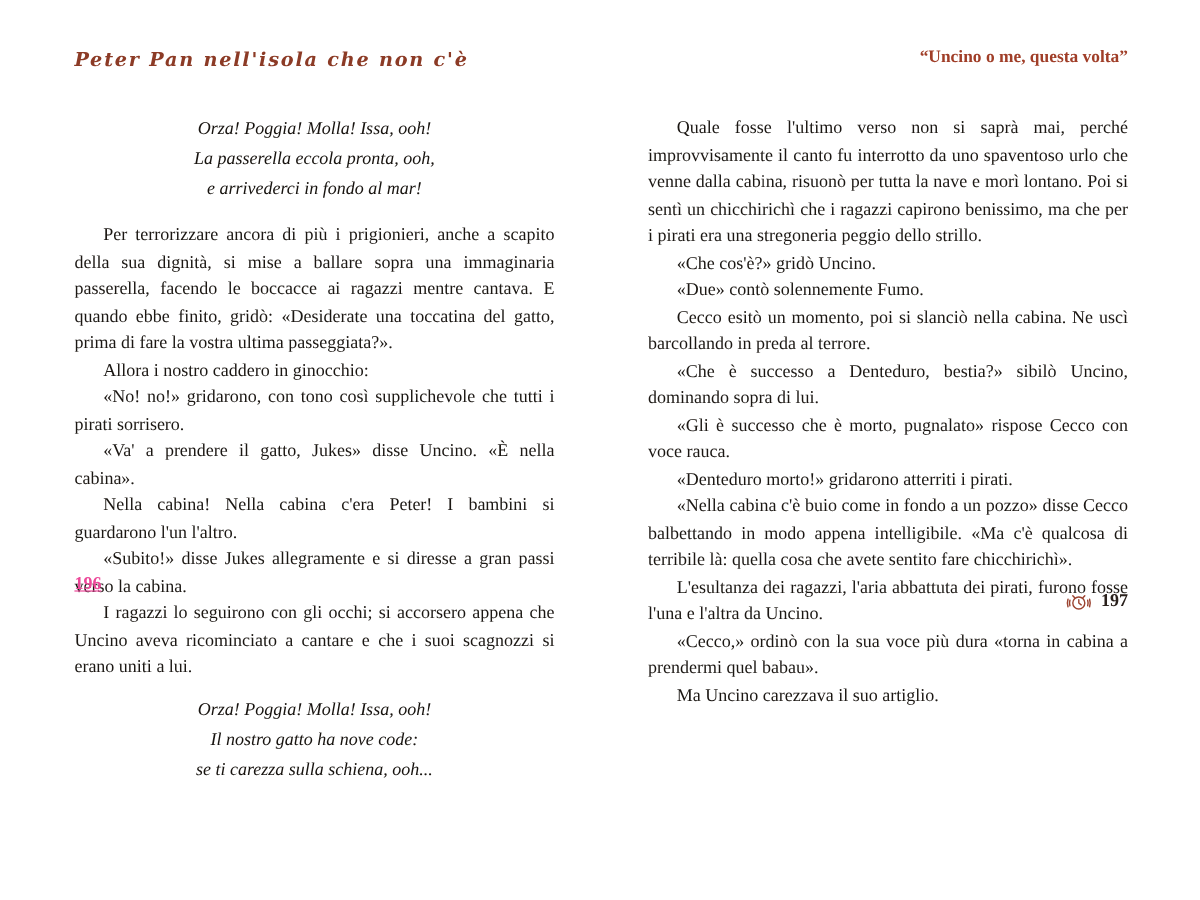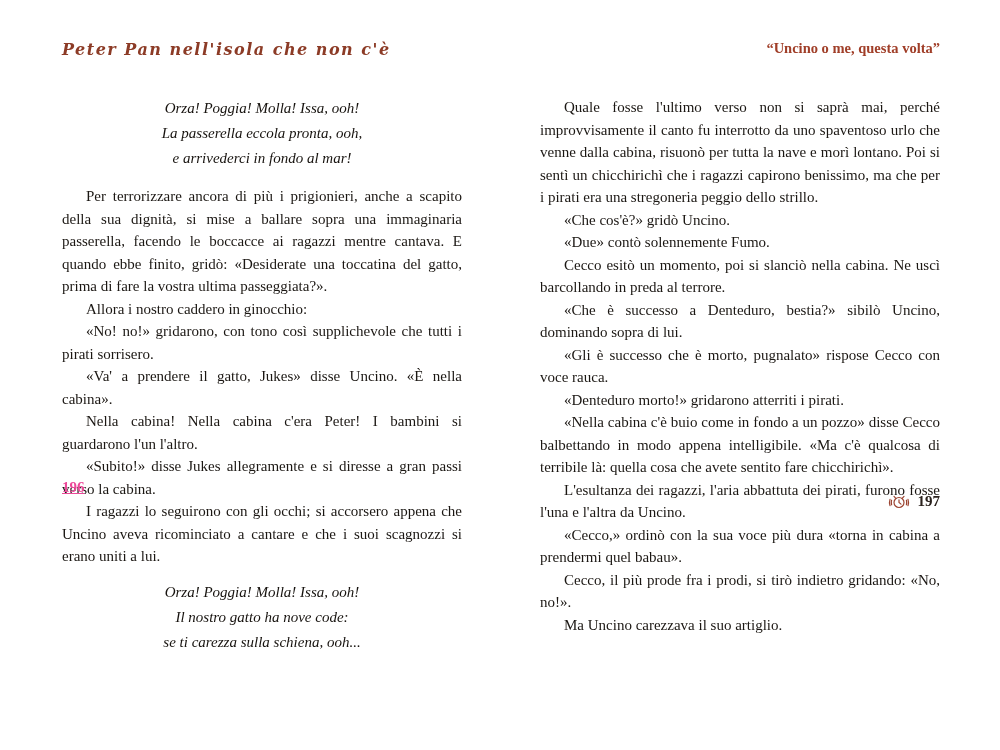--- a/index.html
+++ b/index.html
@@ -127,21 +127,20 @@
       <p class="para">Quale fosse l'ultimo verso non si saprà mai, perché improvvisamente il canto fu interrotto da uno spaventoso urlo che venne dalla cabina, risuonò per tutta la nave e morì lontano. Poi si sentì un chicchirichì che i ragazzi capirono benissimo, ma che per i pirati era una stregoneria peggio dello strillo.</p>
       <p class="para">«Che cos'è?» gridò Uncino.</p>
       <p class="para">«Due» contò solennemente Fumo.</p>
       <p class="para">Cecco esitò un momento, poi si slanciò nella cabina. Ne uscì barcollando in preda al terrore.</p>
       <p class="para">«Che è successo a Denteduro, bestia?» sibilò Uncino, dominando sopra di lui.</p>
       <p class="para">«Gli è successo che è morto, pugnalato» rispose Cecco con voce rauca.</p>
       <p class="para">«Denteduro morto!» gridarono atterriti i pirati.</p>
       <p class="para">«Nella cabina c'è buio come in fondo a un pozzo» disse Cecco balbettando in modo appena intelligibile. «Ma c'è qualcosa di terribile là: quella cosa che avete sentito fare chicchirichì».</p>
       <p class="para">L'esultanza dei ragazzi, l'aria abbattuta dei pirati, furono fosse l'una e l'altra da Uncino.</p>
       <p class="para">«Cecco,» ordinò con la sua voce più dura «torna in cabina a prendermi quel babau».</p>
-      <p class="para">Cecco, il più prode fra i prodi, si tirò indietro gridando: «No, no!».</p>
       <p class="para">Ma Uncino carezzava il suo artiglio.</p>
     </div>
 
     <div class="footer-right">
       <span class="clock-wrap">
         <svg width="22" height="17" viewBox="0 0 22 17" aria-hidden="true">
           <g stroke="#9c4431" fill="none" stroke-width="1.2" stroke-linecap="round">
             <circle cx="11" cy="9.5" r="5"></circle>
             <path d="M11 6.8 v2.7 l2 1.6"></path>
             <path d="M7.6 5.2 L6 3.4"></path>

